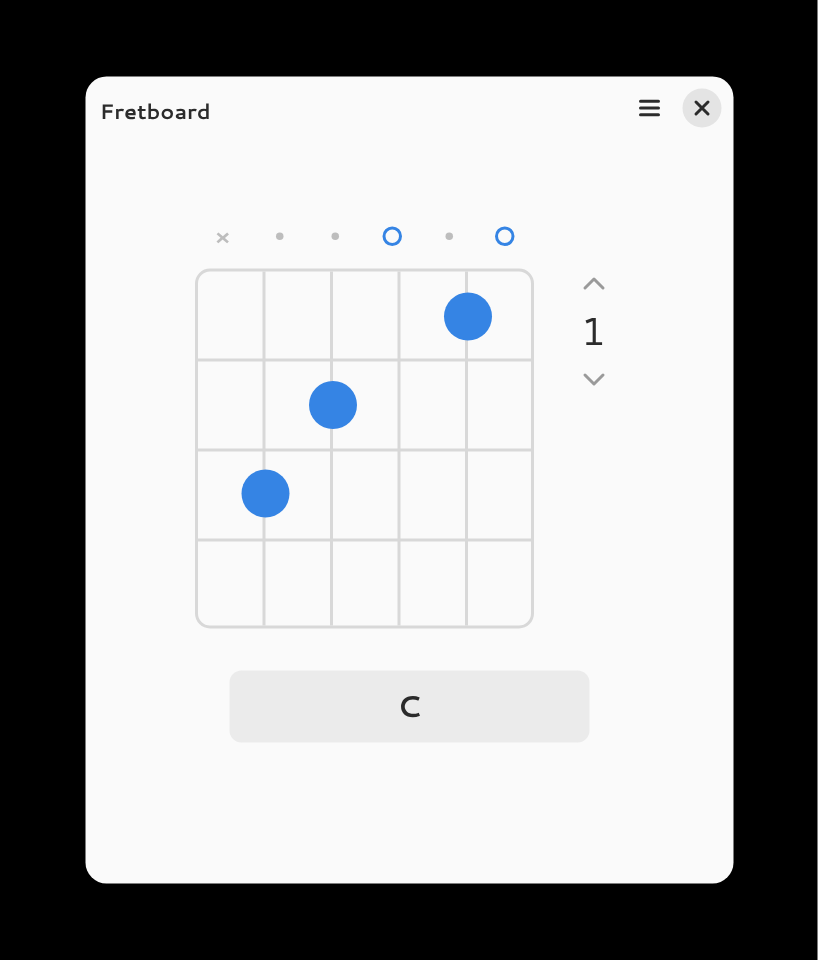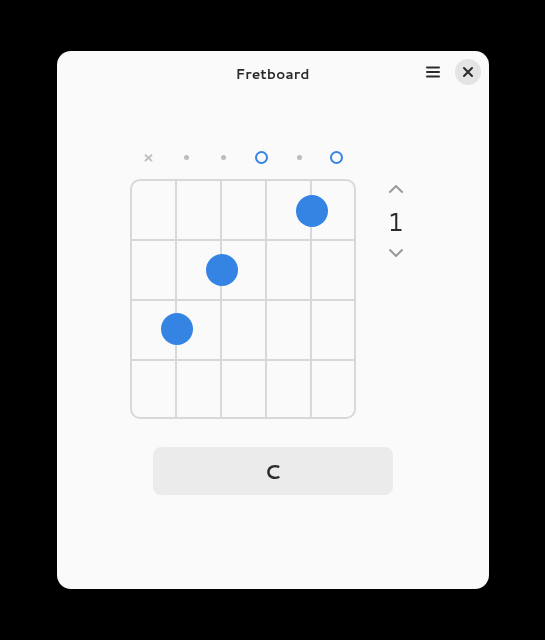--- a/index.html
+++ b/index.html
@@ -23,21 +23,20 @@
       border-radius: 14px;
       box-shadow: 0 4px 20px rgba(0,0,0,0.4);
       display: flex;
       flex-direction: column;
       overflow: hidden;
     }
     .titlebar {
       height: 46px;
       display: flex;
       align-items: center;
-      justify-content: center;
       position: relative;
       padding: 0 10px;
     }
     .title {
       font-size: 14px;
       font-weight: 700;
       color: #2b2b2b;
     }
     .header-actions {
       position: absolute;

